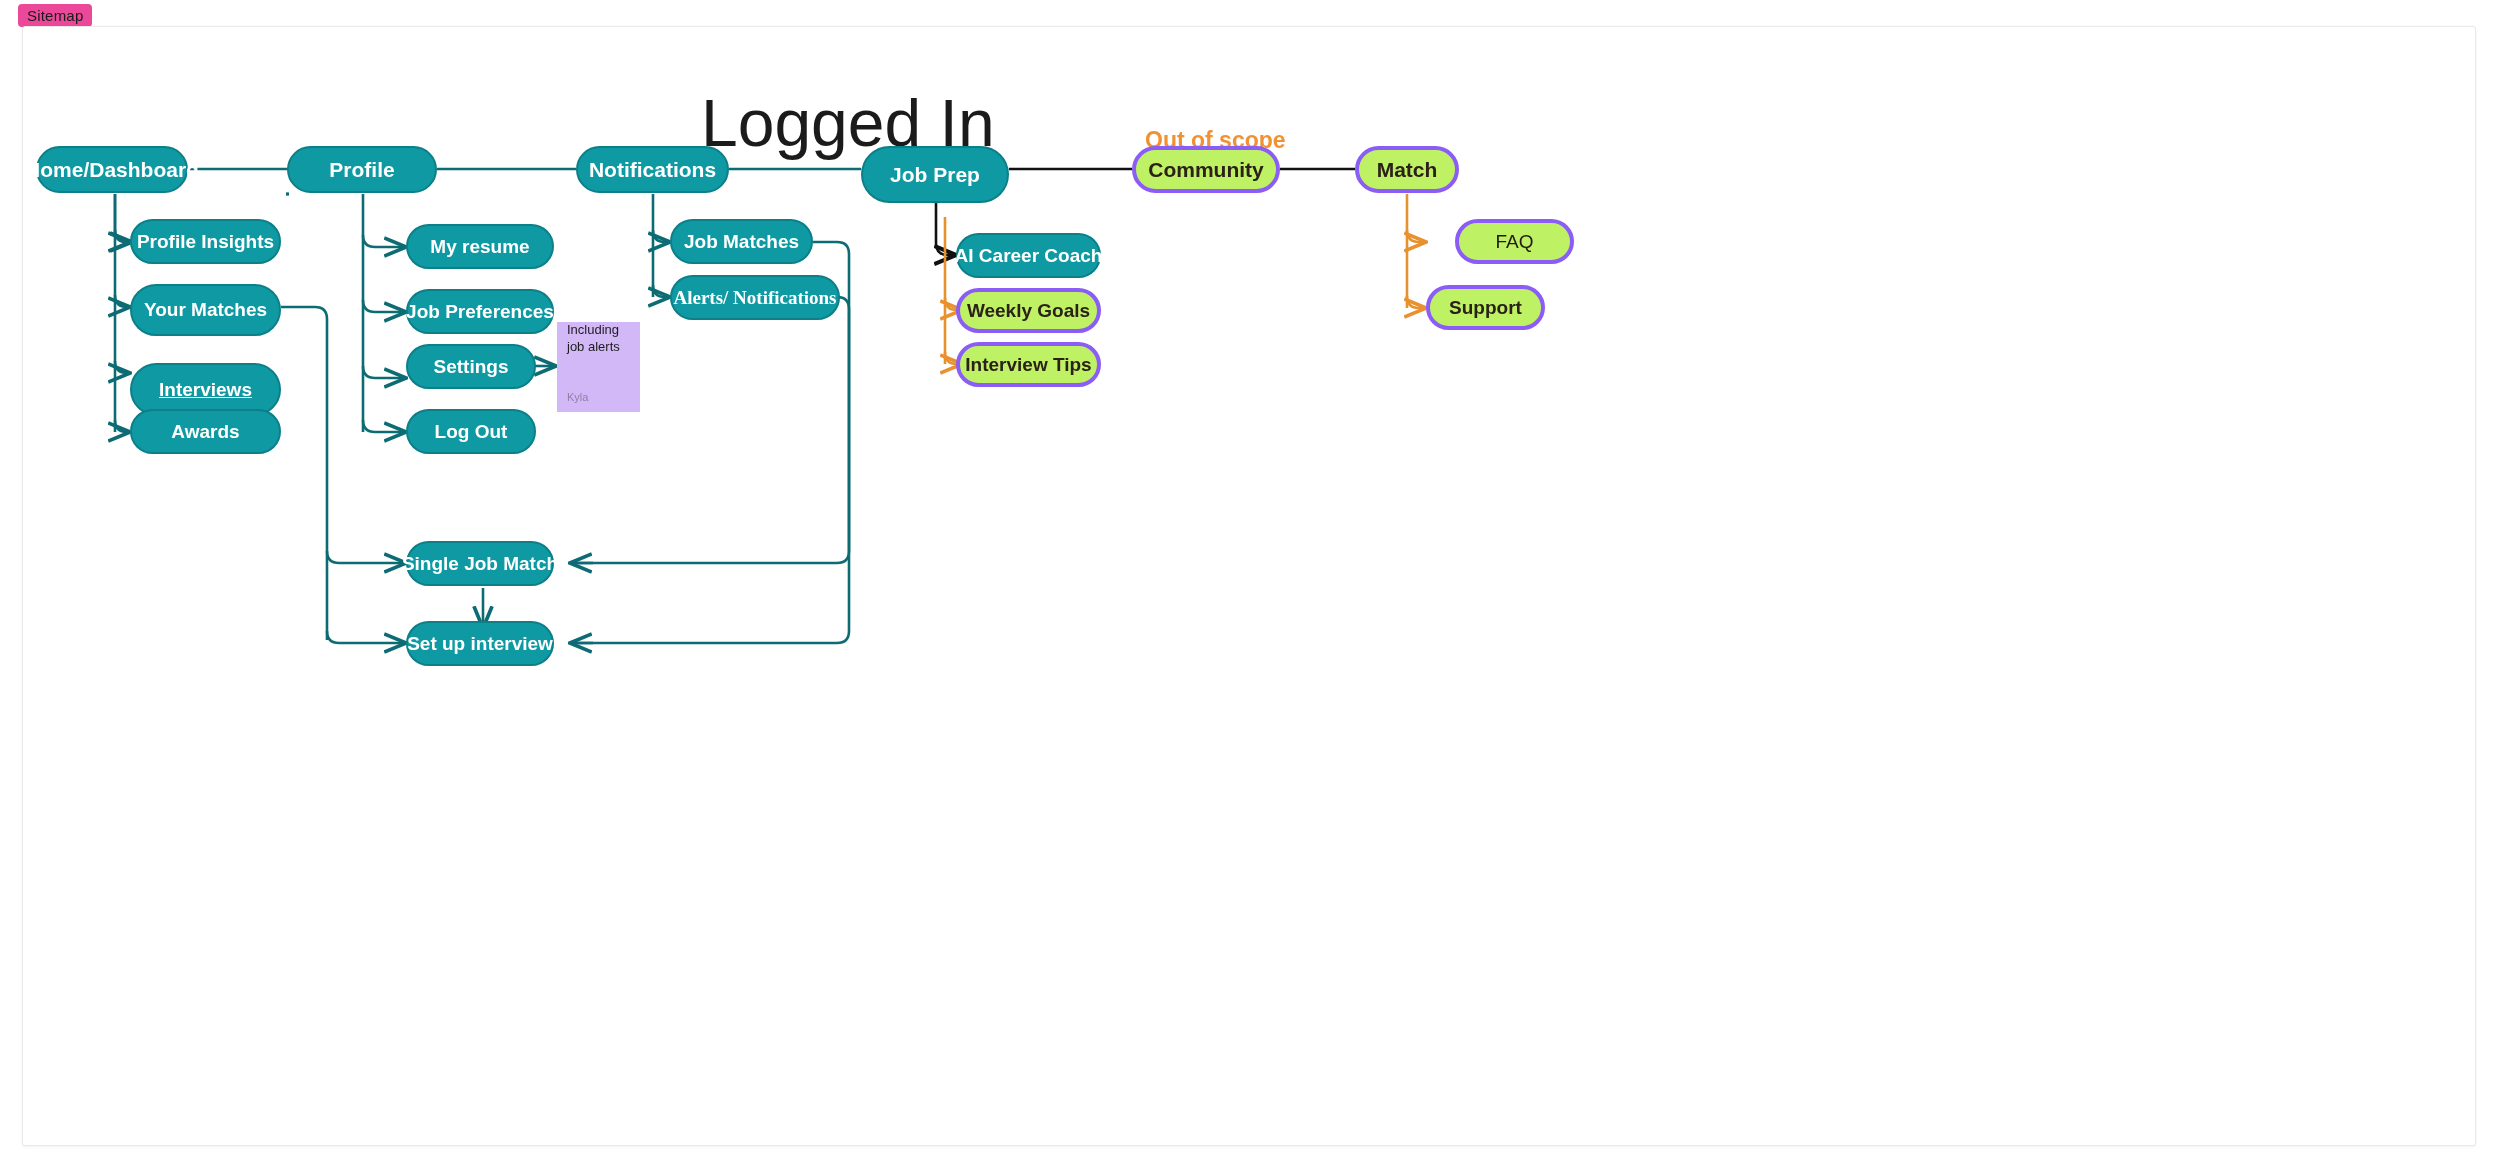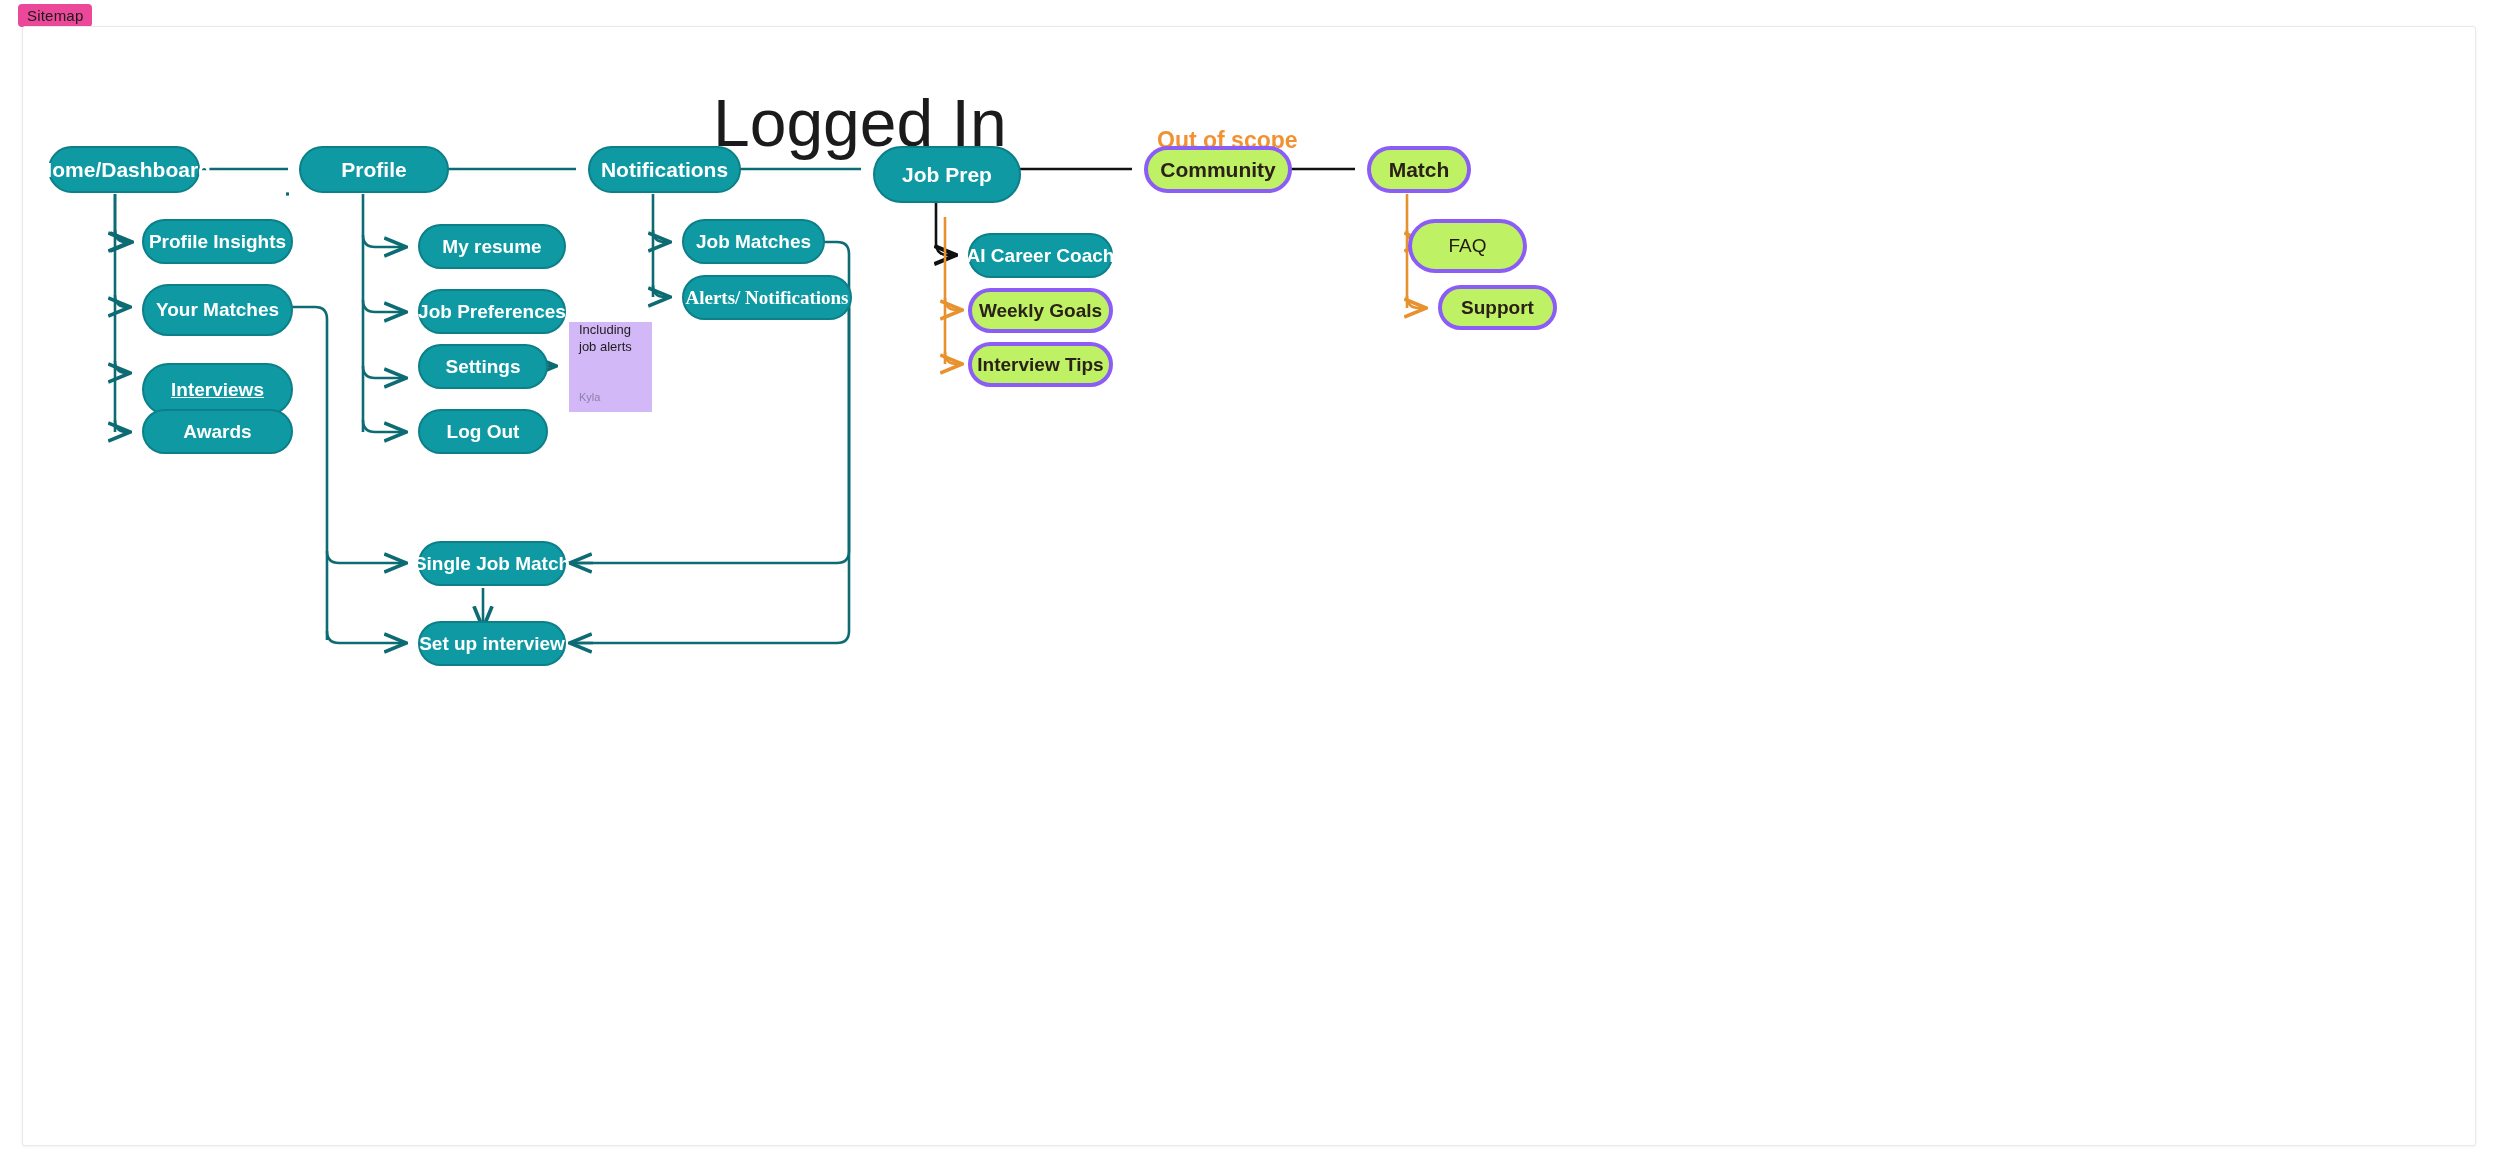--- a/index.html
+++ b/index.html
@@ -13,21 +13,21 @@
   }
   #canvas{
     position:absolute;left:22px;top:26px;
     width:2452px;height:1118px;
     background:#ffffff;
     border:1px solid #e9e9e9;
     border-radius:3px;
     box-shadow:0 1px 3px rgba(0,0,0,.06);
     overflow:hidden;
   }
-  #diagram{position:absolute;left:0;top:0;width:2452px;height:1118px;margin-left:12px;}
+  #diagram{position:absolute;left:0;top:0;width:2452px;height:1118px;}
   #wires{position:absolute;left:0;top:0;width:2452px;height:1118px;}
 
   .title{
     position:absolute;
     font-size:66px;color:#1b1b1b;font-weight:400;
     white-space:nowrap;
   }
   .scope-label{
     position:absolute;
     font-size:23px;font-weight:700;color:#F29131;
@@ -238,21 +238,21 @@
     <div class="node teal" style="left:647px;top:192px;width:143px;height:45px;font-size:19px;">Job Matches</div>
 
     <div class="node teal" style="left:647px;top:248px;width:170px;height:45px;font-size:19px;font-family:Liberation Serif, serif;">Alerts/ Notifications</div>
 
     <div class="node teal" style="left:933px;top:206px;width:145px;height:45px;font-size:19px;">AI Career Coach</div>
 
     <div class="node orange" style="left:933px;top:261px;width:145px;height:45px;font-size:19px;">Weekly Goals</div>
 
     <div class="node orange" style="left:933px;top:315px;width:145px;height:45px;font-size:19px;">Interview Tips</div>
 
-    <div class="node orange regular" style="left:1373px;top:192px;width:119px;height:54px;font-size:19px;">FAQ</div>
+    <div class="node orange regular" style="left:1432px;top:192px;width:119px;height:45px;font-size:19px;">FAQ</div>
 
     <div class="node orange" style="left:1403px;top:258px;width:119px;height:45px;font-size:19px;">Support</div>
 
     <div class="node teal" style="left:383px;top:514px;width:148px;height:45px;font-size:19px;">Single Job Match</div>
 
     <div class="node teal" style="left:383px;top:594px;width:148px;height:45px;font-size:19px;">Set up interview</div>
 
   </div>
 </div>
 

